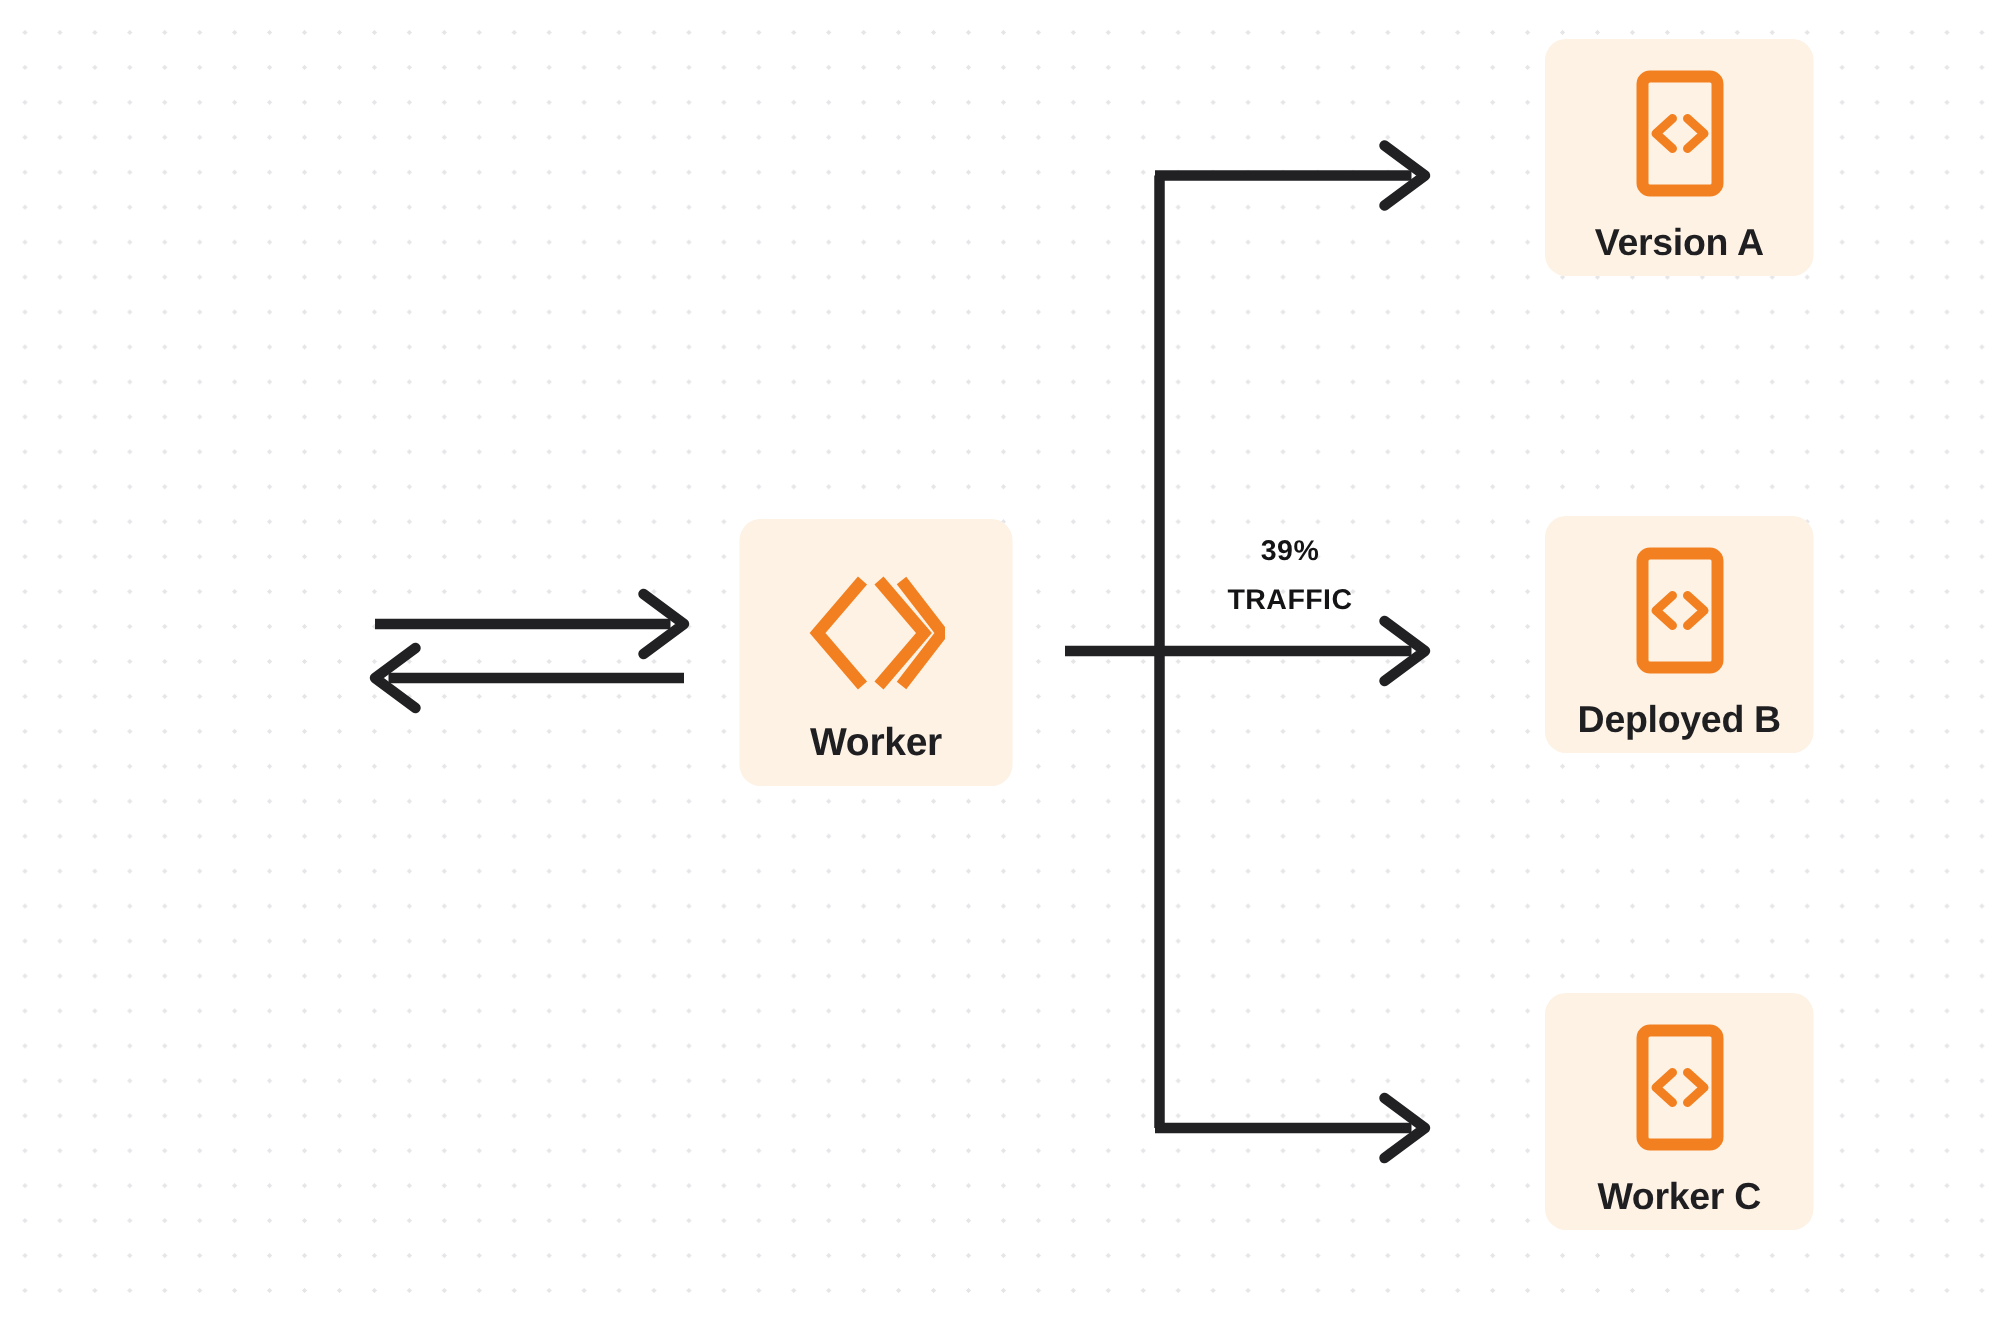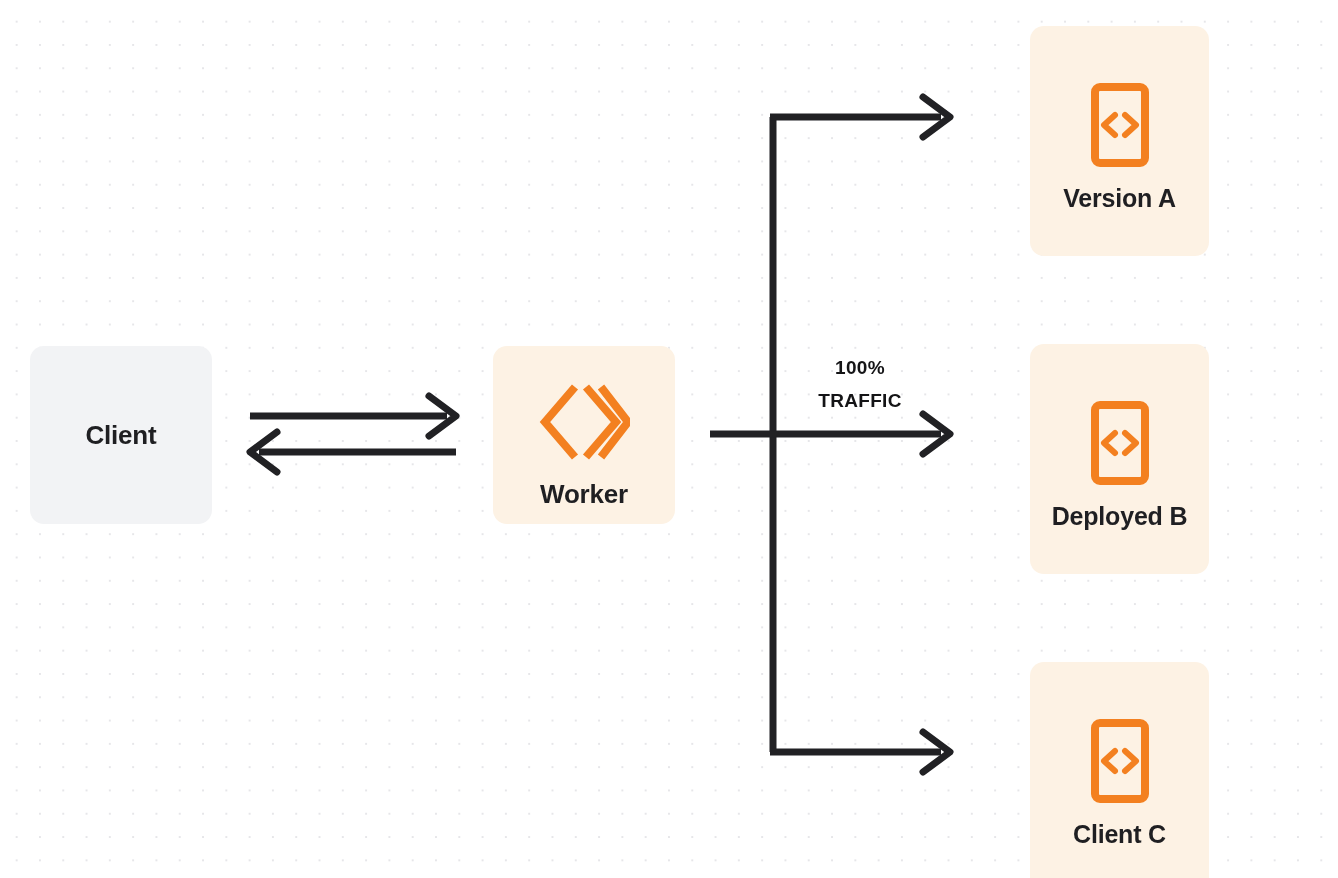--- a/index.html
+++ b/index.html
@@ -64,21 +64,21 @@
   }
   .worker-logo {
     width: 92px;
     height: 86px;
     display: block;
   }
 
   
   .version-node {
     width: 179px;
-    height: 230px;
+    height: 158px;
     background: #fdf2e4;
     padding-top: 12px;
     text-align: right;
   }
   .version-node .node-label {
     font-size: 25px;
     margin-top: 16px;
   }
   .version-icon {
     width: 60px;
@@ -182,27 +182,24 @@
       </g>
 
       <g>
         <line x1="770" y1="752" x2="941" y2="752"></line>
         <polyline points="923,732 950,752 923,772" stroke-linecap="round" stroke-linejoin="round"></polyline>
       </g>
     </g>
   </svg>
 
   <div id="traffic-label">
-    <div>100%</div>
+    <div>39%</div>
     <div>TRAFFIC</div>
   </div>
 
-  <div class="node" id="client-node">
-    <span class="node-label">Client</span>
-  </div>
 
   <div class="node" id="worker-node">
     <svg class="worker-logo" viewBox="0 0 92 86" xmlns="http://www.w3.org/2000/svg">
       <g fill="none" stroke="#f38020" stroke-width="8" stroke-linecap="butt" stroke-linejoin="miter">
         <polyline points="37,8 7,43 37,78"></polyline>
         <polyline points="48,8 78,43 48,78"></polyline>
         <polyline points="63,8 90,43 63,78"></polyline>
       </g>
     </svg>
     <span class="node-label">Worker</span>
@@ -231,17 +228,17 @@
   </div>
 
   <div class="node version-node" id="version-c-node">
     <svg class="version-icon" viewBox="0 0 60 86" xmlns="http://www.w3.org/2000/svg">
       <rect x="5" y="5" width="50" height="76" rx="5" ry="5" fill="none" stroke="#f38020" stroke-width="8"></rect>
       <g fill="none" stroke="#f38020" stroke-width="6" stroke-linecap="round" stroke-linejoin="round">
         <polyline points="25,33 14,43 25,53"></polyline>
         <polyline points="35,33 46,43 35,53"></polyline>
       </g>
     </svg>
-    <span class="node-label">Client C</span>
+    <span class="node-label">Worker C</span>
   </div>
 
 
 </div>
 
 </body></html>

